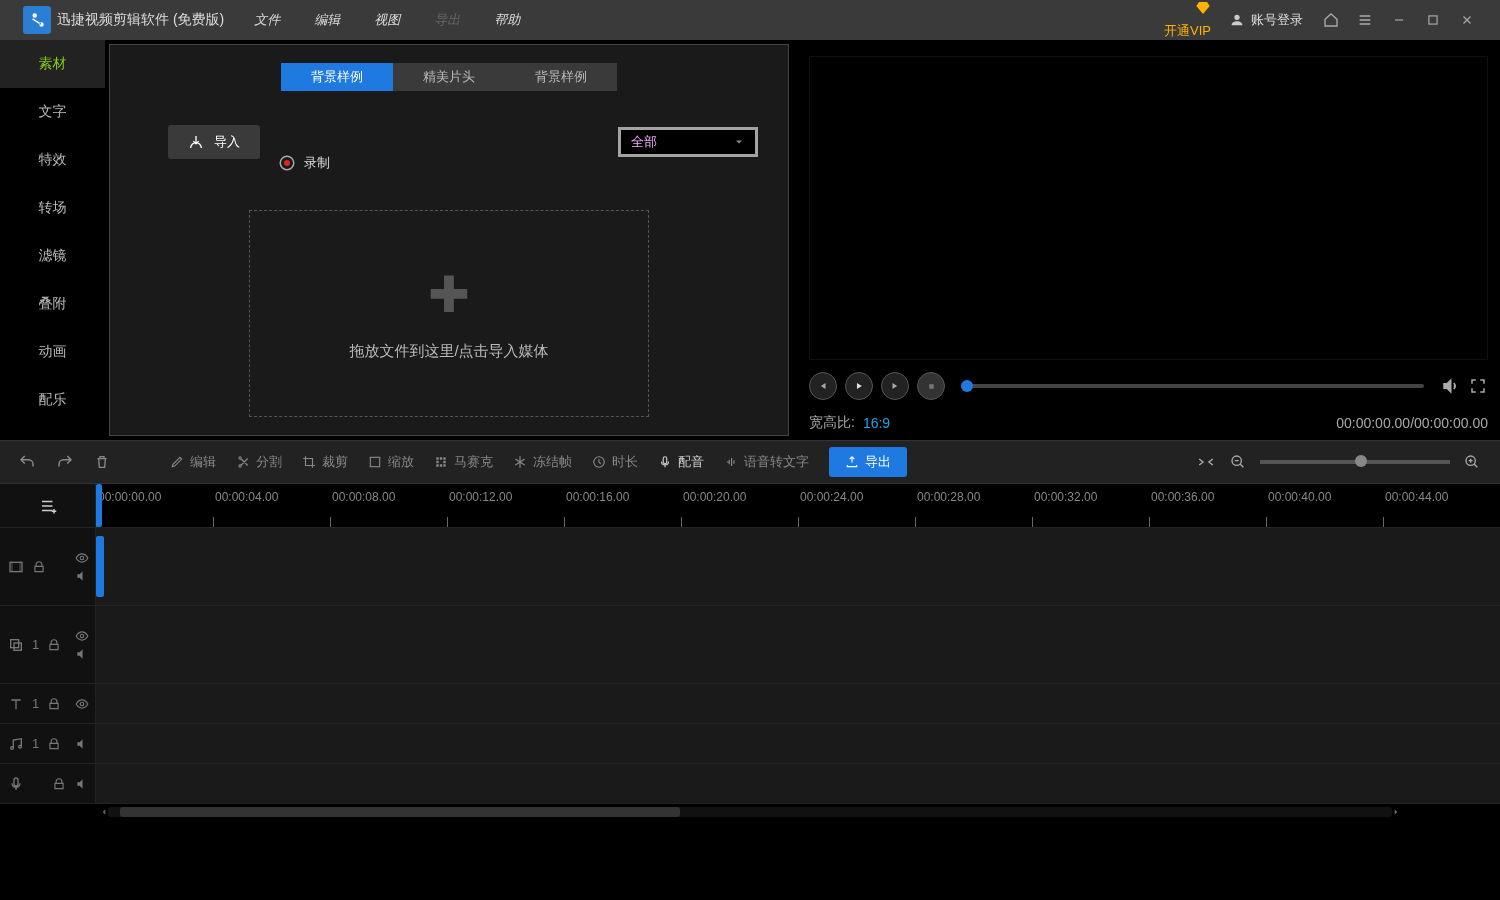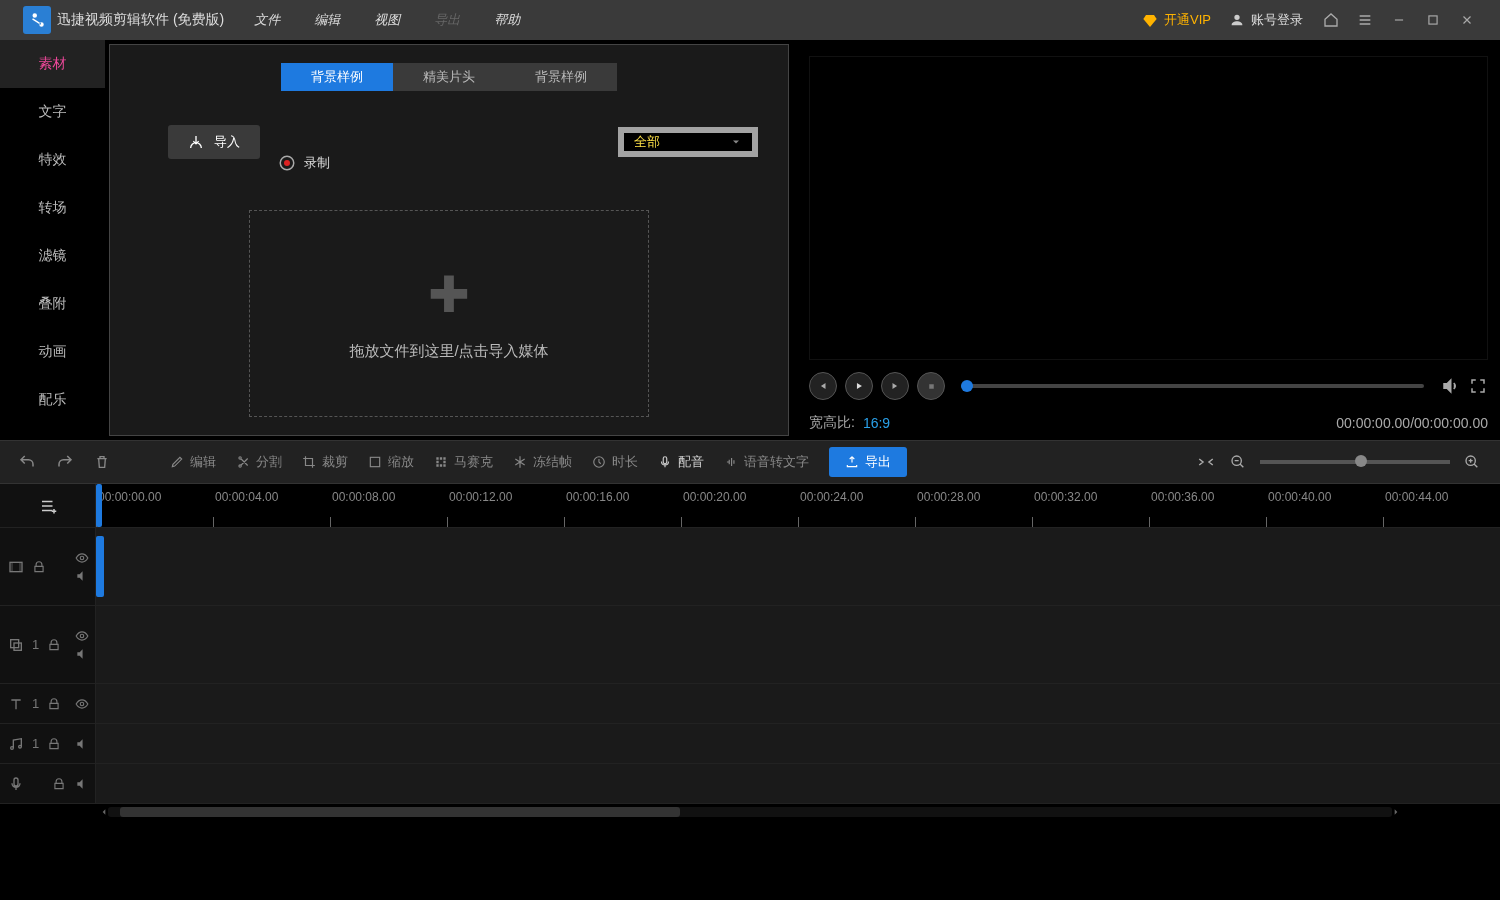--- a/index.html
+++ b/index.html
@@ -4,38 +4,38 @@
 <style>
 * { margin: 0; padding: 0; box-sizing: border-box; font-family: "Microsoft YaHei", sans-serif; }
 body { background: #000; color: #ccc; width: 1500px; height: 900px; overflow: hidden; font-size: 13px; }
 .titlebar { height: 40px; background: #3a3a3a; display: flex; align-items: center; padding: 0 23px; }
 .app-icon { width: 28px; height: 28px; background: #2a7fd4; display: flex; align-items: center; justify-content: center; border-radius: 3px; margin-right: 6px; }
 .app-title { color: #ddd; font-size: 14px; margin-right: 30px; }
 .menu { display: flex; gap: 34px; }
 .menu-item { color: #ddd; cursor: pointer; font-style: italic; }
 .menu-item.disabled { color: #666; }
 .titlebar-spacer { flex: 1; }
-.vip { display: flex; align-items: flex-end; gap: 6px; color: #ffb300; cursor: pointer; margin-right: 18px; }
+.vip { display: flex; align-items: flex-end; gap: 6px; color: #ffb300; cursor: pointer; margin-right: 18px; flex-direction: column; }
 .login { display: flex; align-items: center; gap: 6px; color: #ddd; cursor: pointer; margin-right: 18px; }
 .win-controls { display: flex; gap: 14px; align-items: center; }
 .win-btn { width: 20px; height: 20px; display: flex; align-items: center; justify-content: center; cursor: pointer; color: #aaa; }
 
 .upper { height: 400px; display: flex; background: #000; }
 .sidebar { width: 105px; background: #000; display: flex; flex-direction: column; }
 .sidebar-item { height: 48px; display: flex; align-items: center; justify-content: center; color: #bbb; cursor: pointer; font-size: 14px; }
-.sidebar-item.active { background: #222; color: #ec4899; }
+.sidebar-item.active { background: #222; color: #84cc16; }
 
 .media-panel { width: 680px; background: #1a1a1a; border: 1px solid #444; margin: 4px 0 4px 4px; padding: 18px 30px; display: flex; flex-direction: column; }
 .media-tabs { display: flex; justify-content: center; margin-bottom: 20px; }
 .media-tab { width: 112px; height: 28px; display: flex; align-items: center; justify-content: center; background: #3a3a3a; color: #bbb; cursor: pointer; font-size: 13px; }
 .media-tab.active { background: #1e7ae0; color: #fff; }
 .media-actions { display: flex; align-items: center; gap: 18px; margin-bottom: 18px; padding-left: 28px; }
 .import-btn { background: #3a3a3a; color: #fff; padding: 8px 20px; border-radius: 3px; display: flex; align-items: center; gap: 10px; cursor: pointer; }
 .record-btn { display: flex; align-items: center; gap: 8px; color: #ddd; cursor: pointer; margin-top: 43px; }
-.filter-select { margin-left: auto; background: #000; color: #fde047; border: 6px solid #a3a3a3; width: 140px; height: 30px; display: flex; align-items: center; padding: 0 10px; justify-content: space-between; cursor: pointer; }
+.filter-select { margin-left: auto; background: #000; color: #f0abfc; border: 3px solid #a3a3a3; width: 140px; height: 30px; display: flex; align-items: center; padding: 0 10px; justify-content: space-between; cursor: pointer; }
 .dropzone { border: 1px dashed #555; width: 400px; height: 220px; margin: 20px auto 0; display: flex; flex-direction: column; align-items: center; justify-content: center; gap: 18px; cursor: pointer; }
 .dropzone-plus { font-size: 50px; color: #555; }
 .dropzone-text { color: #bbb; font-size: 15px; }
 
 .preview-panel { flex: 1; background: #000; padding: 16px 12px 8px 20px; display: flex; flex-direction: column; }
 .preview-video { background: #000; border: 1px solid #111; flex: 1; }
 .preview-controls { display: flex; align-items: center; gap: 8px; margin-top: 12px; }
 .pv-btn { width: 28px; height: 28px; border: 1px solid #555; border-radius: 50%; display: flex; align-items: center; justify-content: center; color: #aaa; cursor: pointer; background: #222; }
 .pv-btn.stop { background: #333; }
 .pv-scrub { flex: 1; height: 4px; background: #444; border-radius: 2px; position: relative; margin: 0 8px; }

